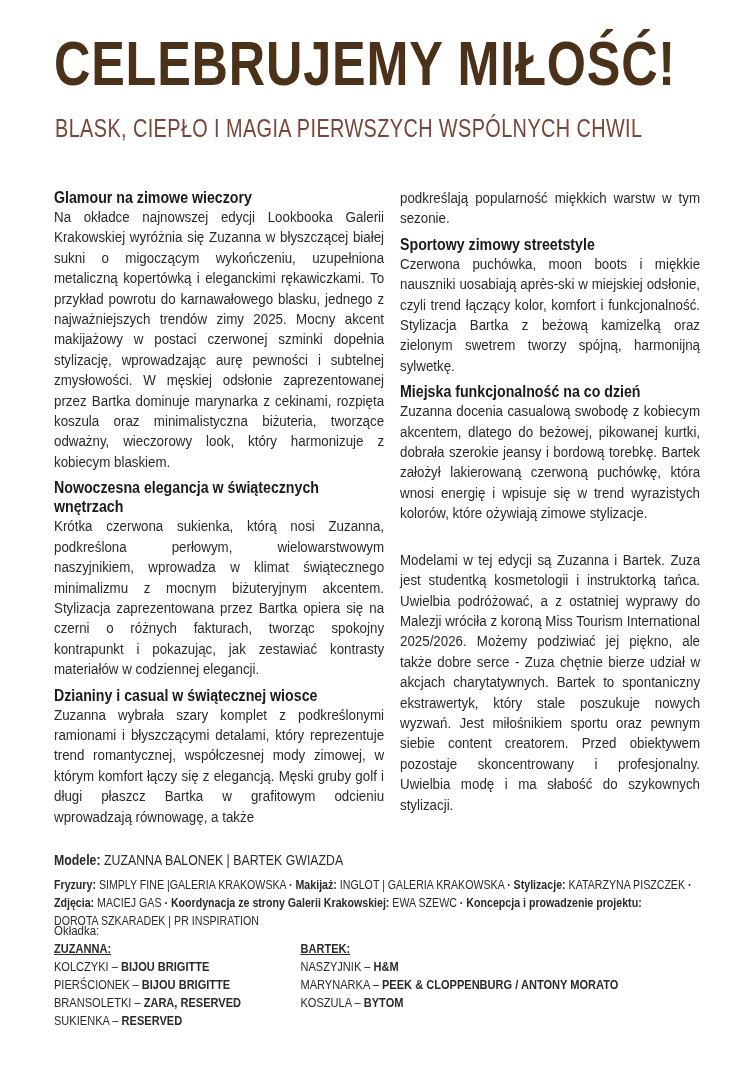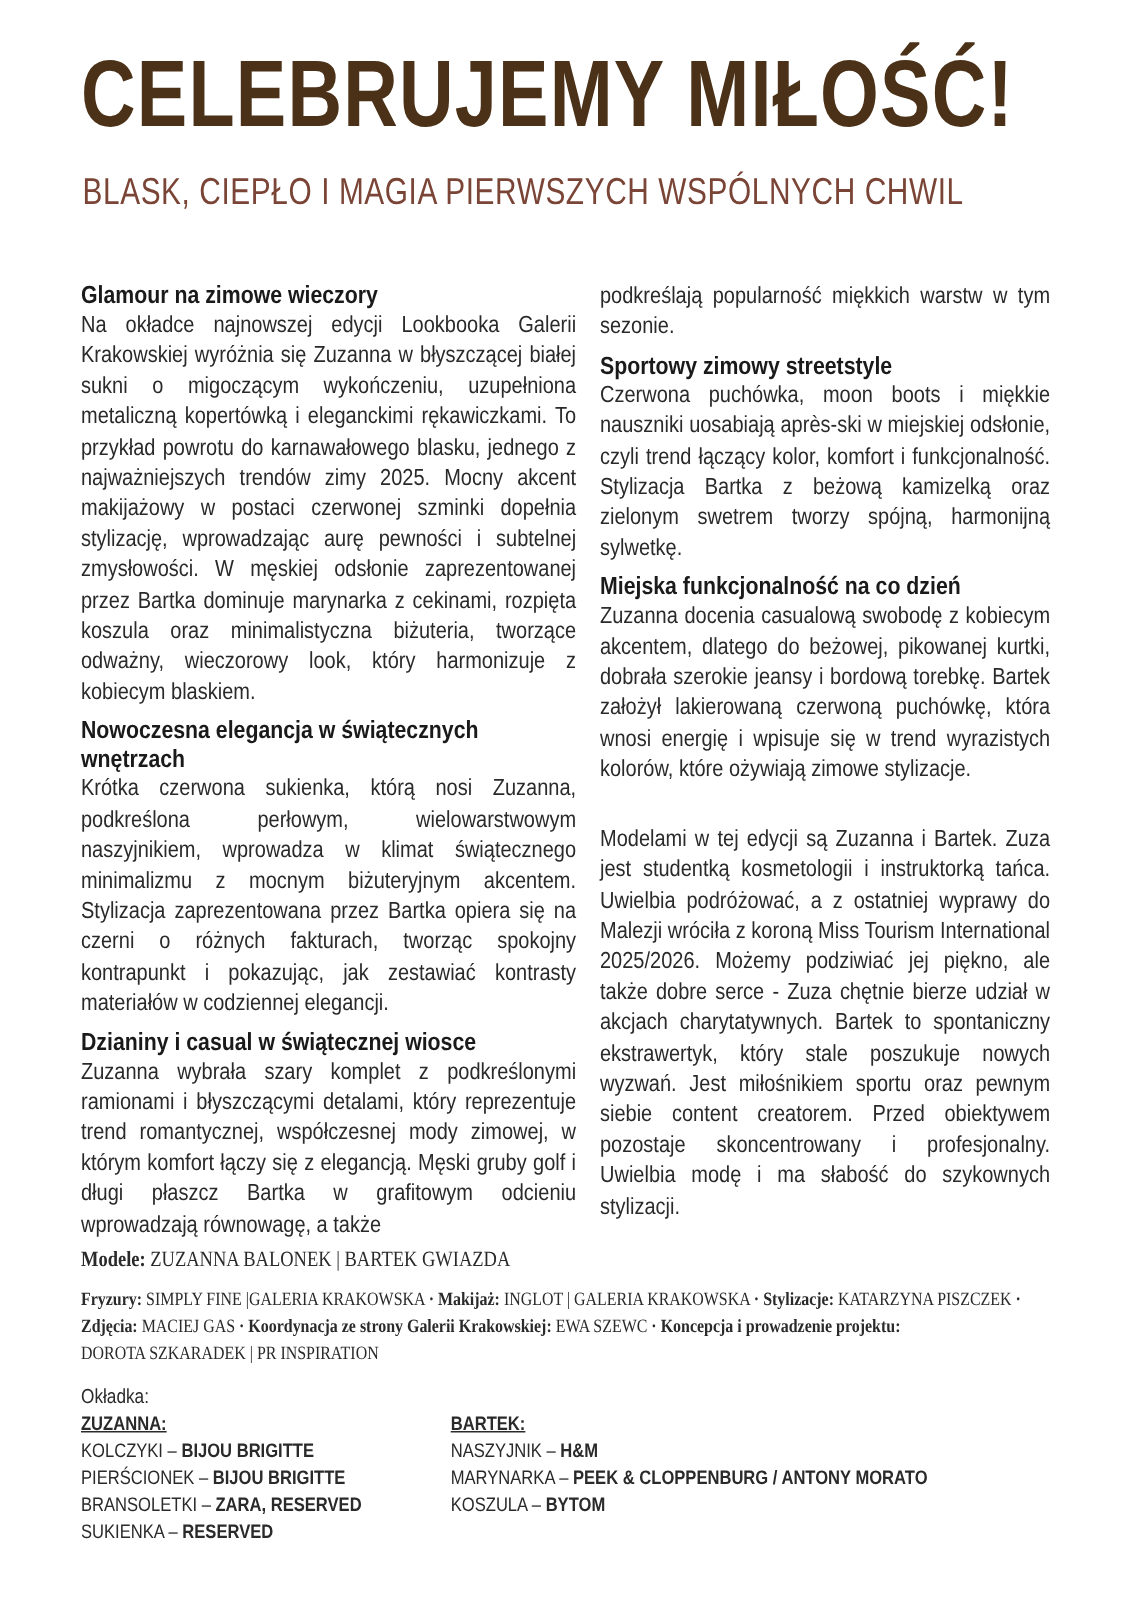--- a/index.html
+++ b/index.html
@@ -12,21 +12,21 @@
               transform: scaleX(0.795); transform-origin: left top; white-space: nowrap; line-height: 1; letter-spacing: 0.5px; }
   .col { position: absolute; top: 188px; width: 330px; }
   .col-left { left: 54px; }
   .col-right { left: 400px; width: 300px; }
   .inner { transform: scaleX(0.86); transform-origin: left top; width: 116.3%; }
   .col-right .inner { width: 116.3%; }
   h3 { margin: 0; font-size: 16.5px; font-weight: bold; line-height: 19px; color: #1a1a1a; }
   p { margin: 0; font-size: 15.5px; line-height: 20.4px; text-align: justify; color: #2a2a2a; }
   .section { margin-bottom: 6px; }
   .gap { height: 20px; }
-  .credits { position: absolute; left: 54px; top: 832px; width: 680px; font-family: Liberation Serif, serif; }
+  .credits { position: absolute; left: 54px; top: 852px; width: 680px; }
   .credits .inner2 { transform: scaleX(0.85); transform-origin: left top; width: 117.6%; }
   .models { font-size: 14.5px; color: #2a2a2a; margin-bottom: 8px; }
   .models b { font-weight: bold; }
   .crew { font-size: 12.5px; line-height: 18px; color: #2a2a2a; }
   .crew b { font-weight: bold; }
   .cover { position: absolute; left: 54px; top: 922px; width: 680px; }
   .cover .inner2 { transform: scaleX(0.85); transform-origin: left top; width: 117.6%; }
   .cover-title { font-size: 13.5px; line-height: 18px; color: #2a2a2a; }
   .cover-cols { display: flex; }
   .cover-col { font-size: 13px; line-height: 18px; color: #2a2a2a; }

